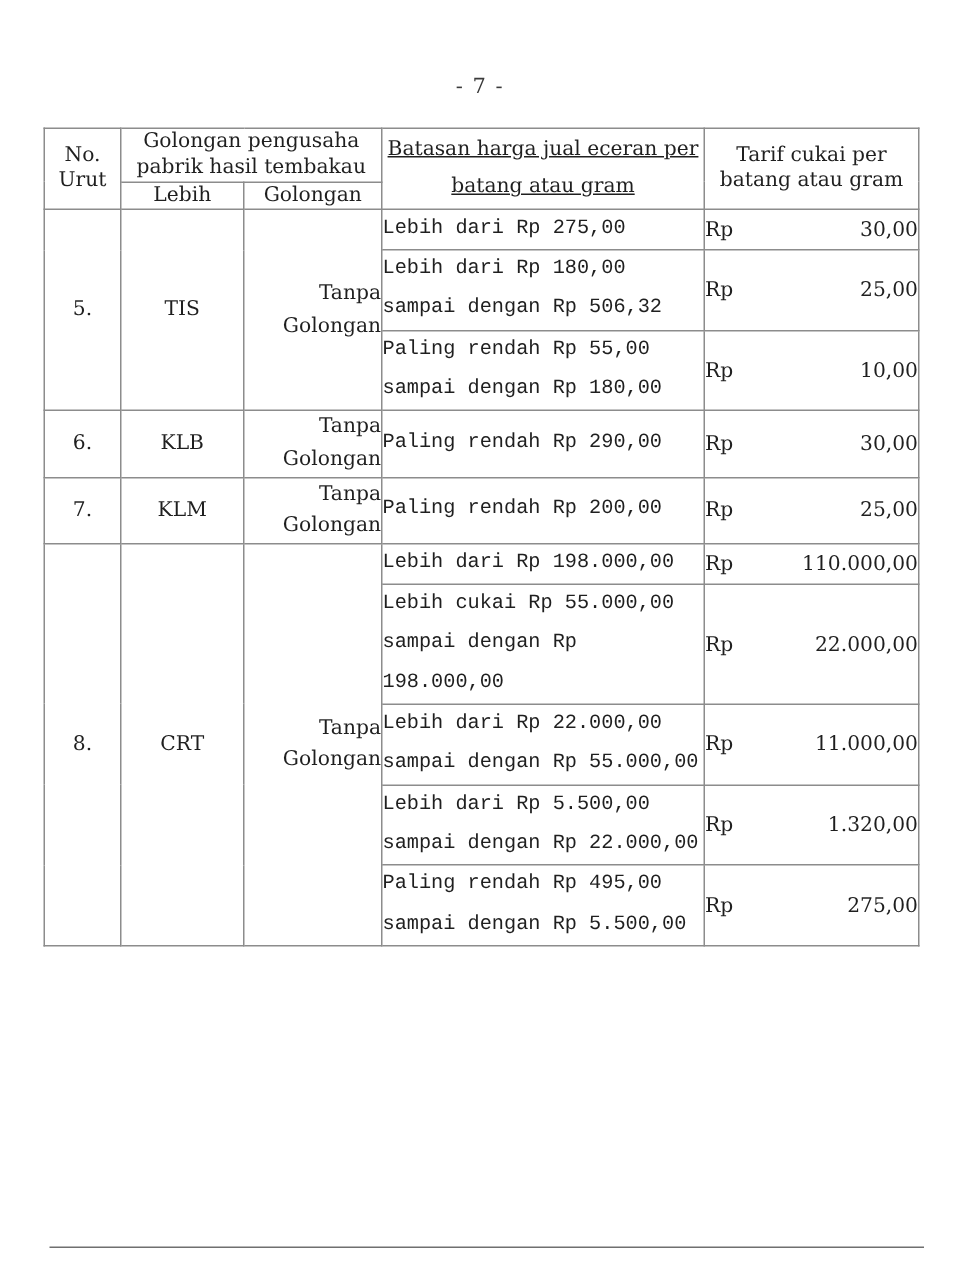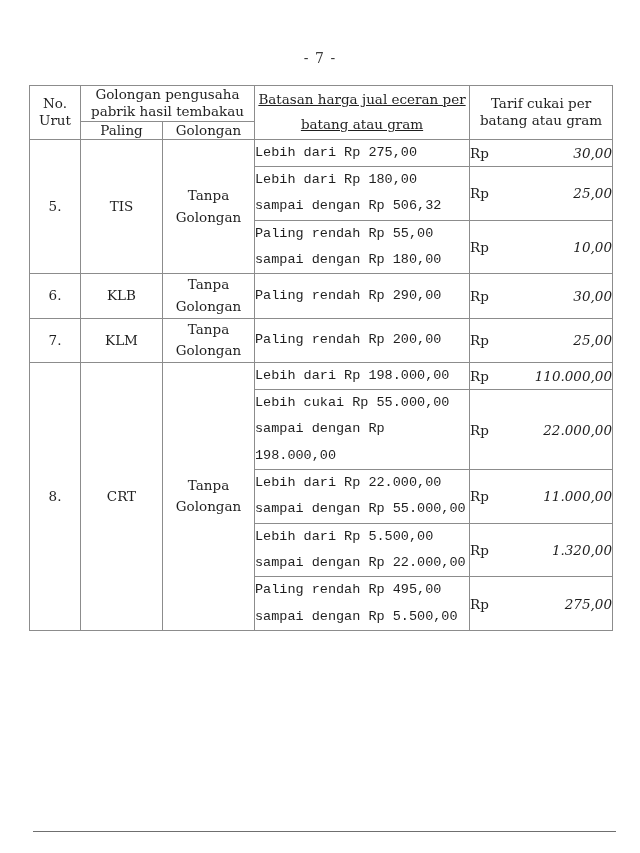--- a/index.html
+++ b/index.html
@@ -72,41 +72,41 @@
   .hdr-tall { line-height: 1.9; text-decoration: underline; }
 
   
   .cell-no,
   .cell-jenis,
   .cell-gol {
     text-align: center;
     line-height: 1.55;
     padding: 5px 3px;
   }
-  .cell-gol { line-height: 1.6; }
+  .cell-gol { line-height: 1.6; text-align: right; }
 
   .cell-batas {
     text-align: left;
     padding: 7px 4px 7px 9px;
     line-height: 1.95;
     font-family: Liberation Mono, monospace;
   }
 
   .cell-tarif {
     padding: 7px 9px 7px 9px;
     vertical-align: top;
   }
   .tarif-inner {
     display: flex;
     justify-content: space-between;
     align-items: baseline;
     width: 100%;
   }
   .tarif-cur { text-align: left; }
-  .tarif-val { text-align: right; font-style: italic; }
+  .tarif-val { text-align: right; }
 
   
   .footer-rule {
     position: absolute;
     left: 33px;
     top: 831px;
     width: 583px;
     height: 0;
     border-top: 1px solid #6f6f6f;
   }
@@ -130,21 +130,21 @@
       <tr>
         <th class="hdr hdr-no" rowspan="2">
           <div>No.</div>
           <div>Urut</div>
         </th>
         <th class="hdr" colspan="2">Golongan pengusaha pabrik hasil tembakau</th>
         <th class="hdr hdr-tall" rowspan="2">Batasan harga jual eceran per batang atau gram</th>
         <th class="hdr" rowspan="2">Tarif cukai per batang atau gram</th>
       </tr>
       <tr>
-        <th class="hdr">Paling</th>
+        <th class="hdr">Lebih</th>
         <th class="hdr">Golongan</th>
       </tr>
     </thead>
     <tbody id="table-body">
         <tr>
           <td class="cell-no" rowspan="3">5.</td>
           <td class="cell-jenis" rowspan="3">TIS</td>
           <td class="cell-gol" rowspan="3">Tanpa Golongan</td>
           <td class="cell-batas">Lebih dari Rp 275,00</td>
           <td class="cell-tarif">

